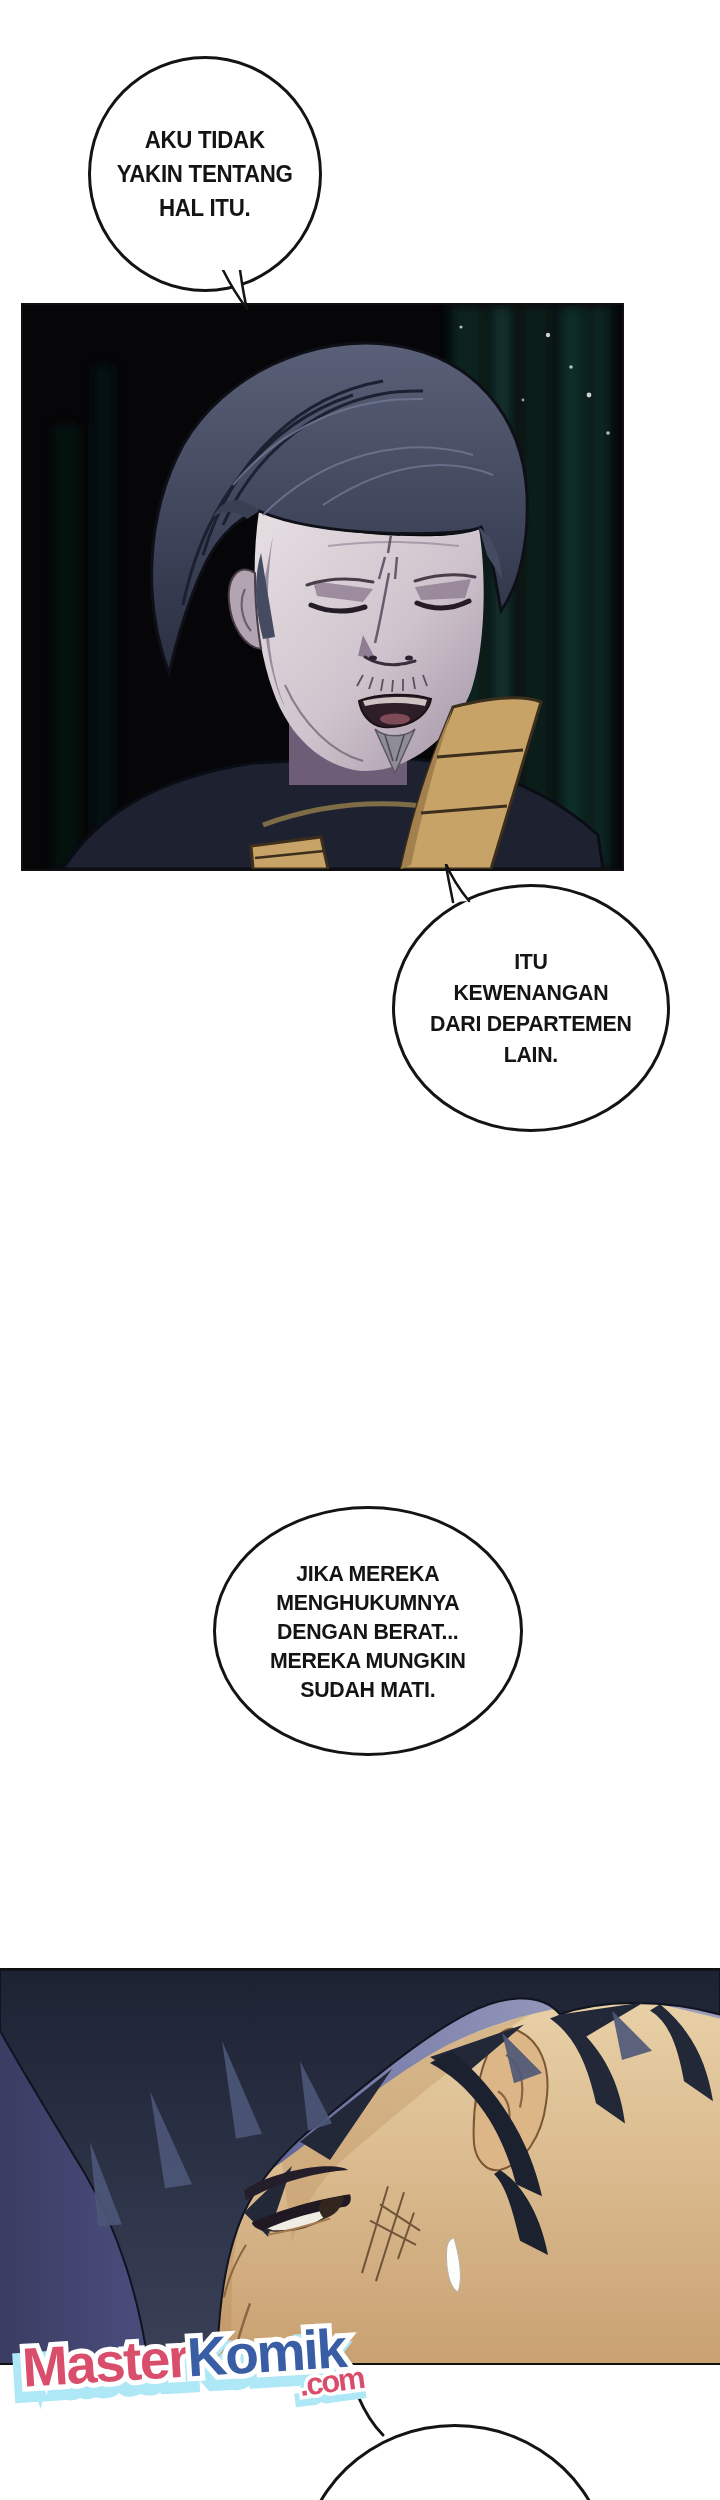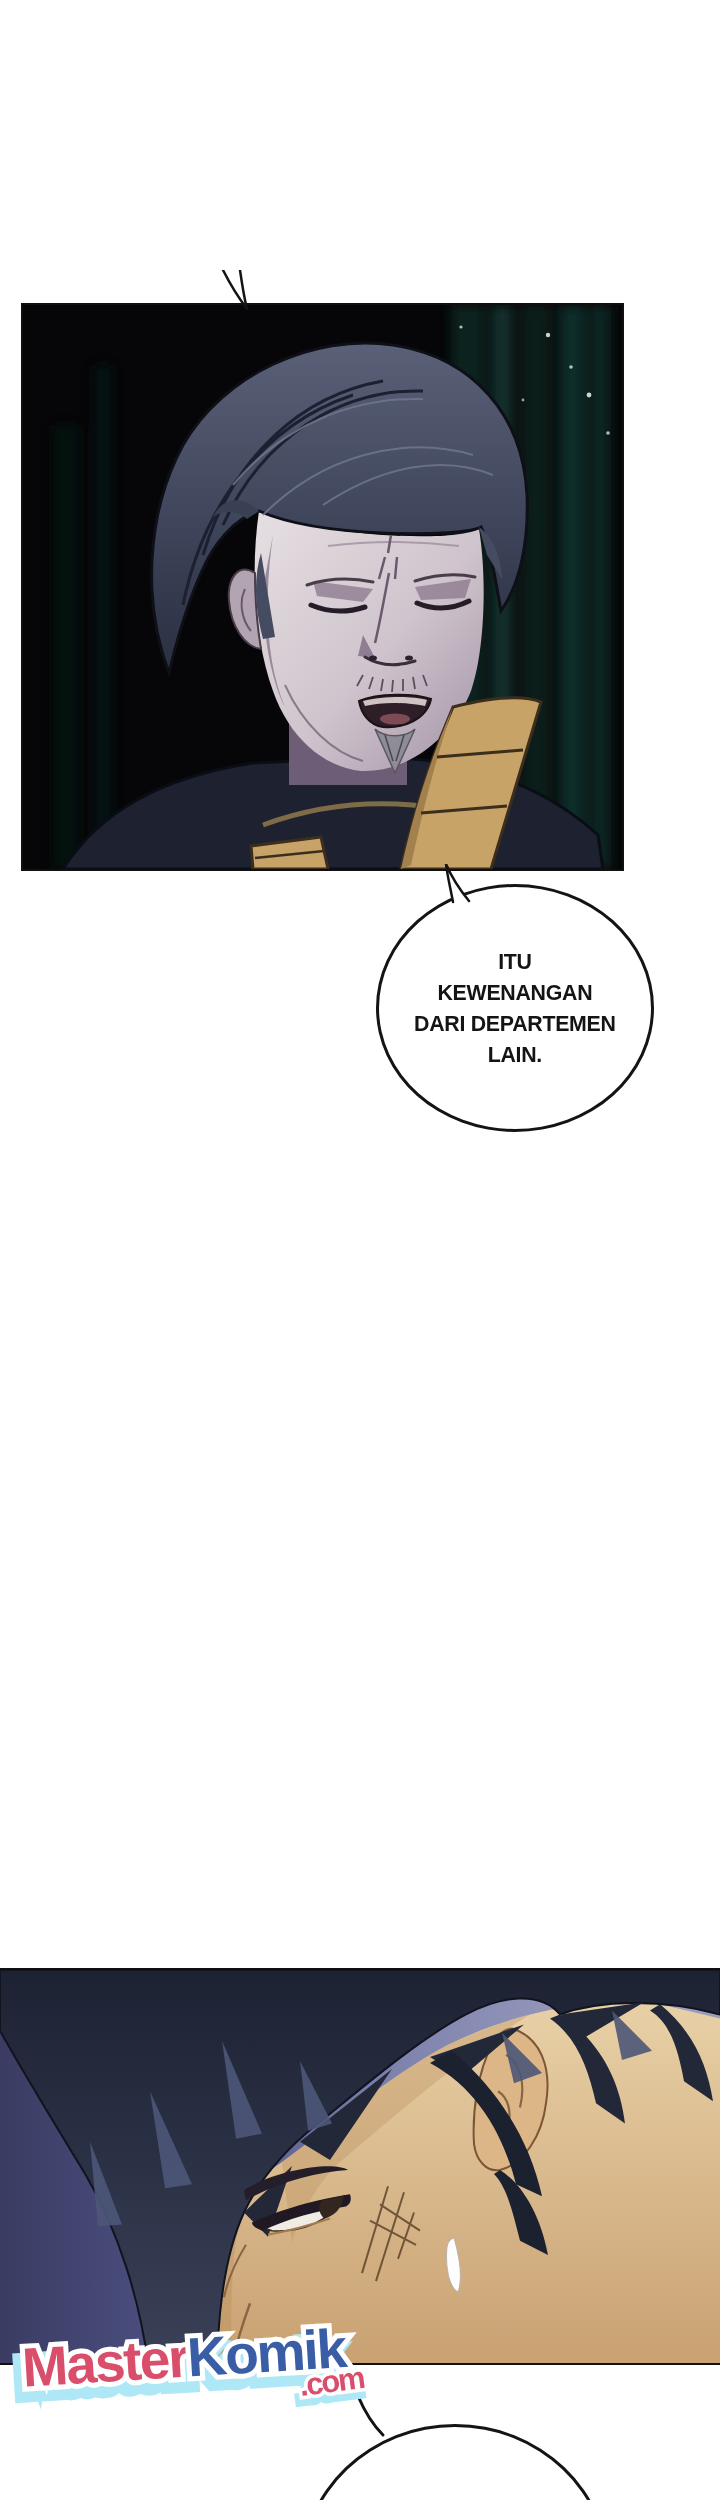--- a/index.html
+++ b/index.html
@@ -15,41 +15,48 @@
     display:flex;align-items:center;justify-content:center;text-align:center;
     z-index:5;
   }
   .bubble .txt{
     color:var(--ink,#141414);font-weight:700;letter-spacing:-.3px;
     transform:scaleX(.97);
   }
   .bubble .txt span{display:block;}
   #bubble-1{left:88px;top:56px;width:228px;height:230px;}
   #bubble-1 .txt{font-size:23px;line-height:34px;}
-  #bubble-2{left:376px;top:884px;width:272px;height:242px;}
+  #bubble-2{left:392px;top:884px;width:272px;height:242px;}
   #bubble-2 .txt{font-size:22px;line-height:31px;}
   #bubble-3{left:213px;top:1506px;width:304px;height:244px;z-index:4;}
   #bubble-3 .txt{font-size:22px;line-height:29px;}
   #bubble-4{left:98px;top:1706px;width:282px;height:238px;z-index:6;}
   #bubble-4 .txt{font-size:25px;line-height:37px;}
   #bubble-5{left:300px;top:2424px;width:304px;height:290px;z-index:5;}
   .tail{position:absolute;z-index:7;}
   
   .panel{position:absolute;overflow:hidden;background:#000;}
   #panel-1{left:21px;top:303px;width:599px;height:564px;border:2px solid #101010;}
   #panel-2{left:0;top:1968px;width:720px;height:393px;border-top:2px solid #101010;border-bottom:2px solid #101010;}
   .panel svg{display:block;width:100%;height:100%;}
   
   #watermark{position:absolute;left:2px;top:2296px;z-index:9;transform:rotate(-3.5deg);}
 </style>
 </head>
 <body>
 
 <div id="page">
 
+  <div class="bubble" id="bubble-1">
+    <div class="txt">
+      <span>AKU TIDAK</span>
+      <span>YAKIN TENTANG</span>
+      <span>HAL ITU.</span>
+    </div>
+  </div>
   <svg class="tail" style="left:220px;top:270px" width="34" height="42" viewBox="0 0 34 42">
     <path d="M3,0 C10,14 18,27 27,39 L20,0 Z" fill="#ffffff"></path>
     <path d="M3,0 C10,14 18,27 27,39 M20,0 C22,14 24,27 27,39" fill="none" stroke="#141414" stroke-width="2.5" stroke-linecap="round"></path>
   </svg>
 
   <div class="panel" id="panel-1" role="img" aria-label="Close-up of an older man with swept-back grey hair, closed eyes, moustache stubble and goatee, dark jacket with tan bandolier strap, dark teal-streaked background">
     <svg viewBox="0 0 599 564" preserveAspectRatio="none">
       <defs>
         <linearGradient id="skinG1" x1="0" y1="0" x2="1" y2="1">
           <stop offset="0" stop-color="#e6dfe2"></stop>
@@ -141,20 +148,29 @@
   </svg>
   <div class="bubble" id="bubble-2">
     <div class="txt">
       <span>ITU</span>
       <span>KEWENANGAN</span>
       <span>DARI DEPARTEMEN</span>
       <span>LAIN.</span>
     </div>
   </div>
 
+  <div class="bubble" id="bubble-3">
+    <div class="txt">
+      <span>JIKA MEREKA</span>
+      <span>MENGHUKUMNYA</span>
+      <span>DENGAN BERAT...</span>
+      <span>MEREKA MUNGKIN</span>
+      <span>SUDAH MATI.</span>
+    </div>
+  </div>
 
   <div class="panel" id="panel-2" role="img" aria-label="Close-up of a dark-haired man looking down with a narrow eye, stress lines and a sweat drop on his cheek, indigo background">
     <svg viewBox="0 0 720 389" preserveAspectRatio="none">
       <defs>
         <linearGradient id="bgG2" x1="0" y1="0" x2="1" y2="0">
           <stop offset="0" stop-color="#3a3c62"></stop>
             <stop offset=".3" stop-color="#52568a"></stop>
           <stop offset=".55" stop-color="#7e83ad"></stop>
             <stop offset=".85" stop-color="#9b9dbd"></stop>
         </linearGradient>

